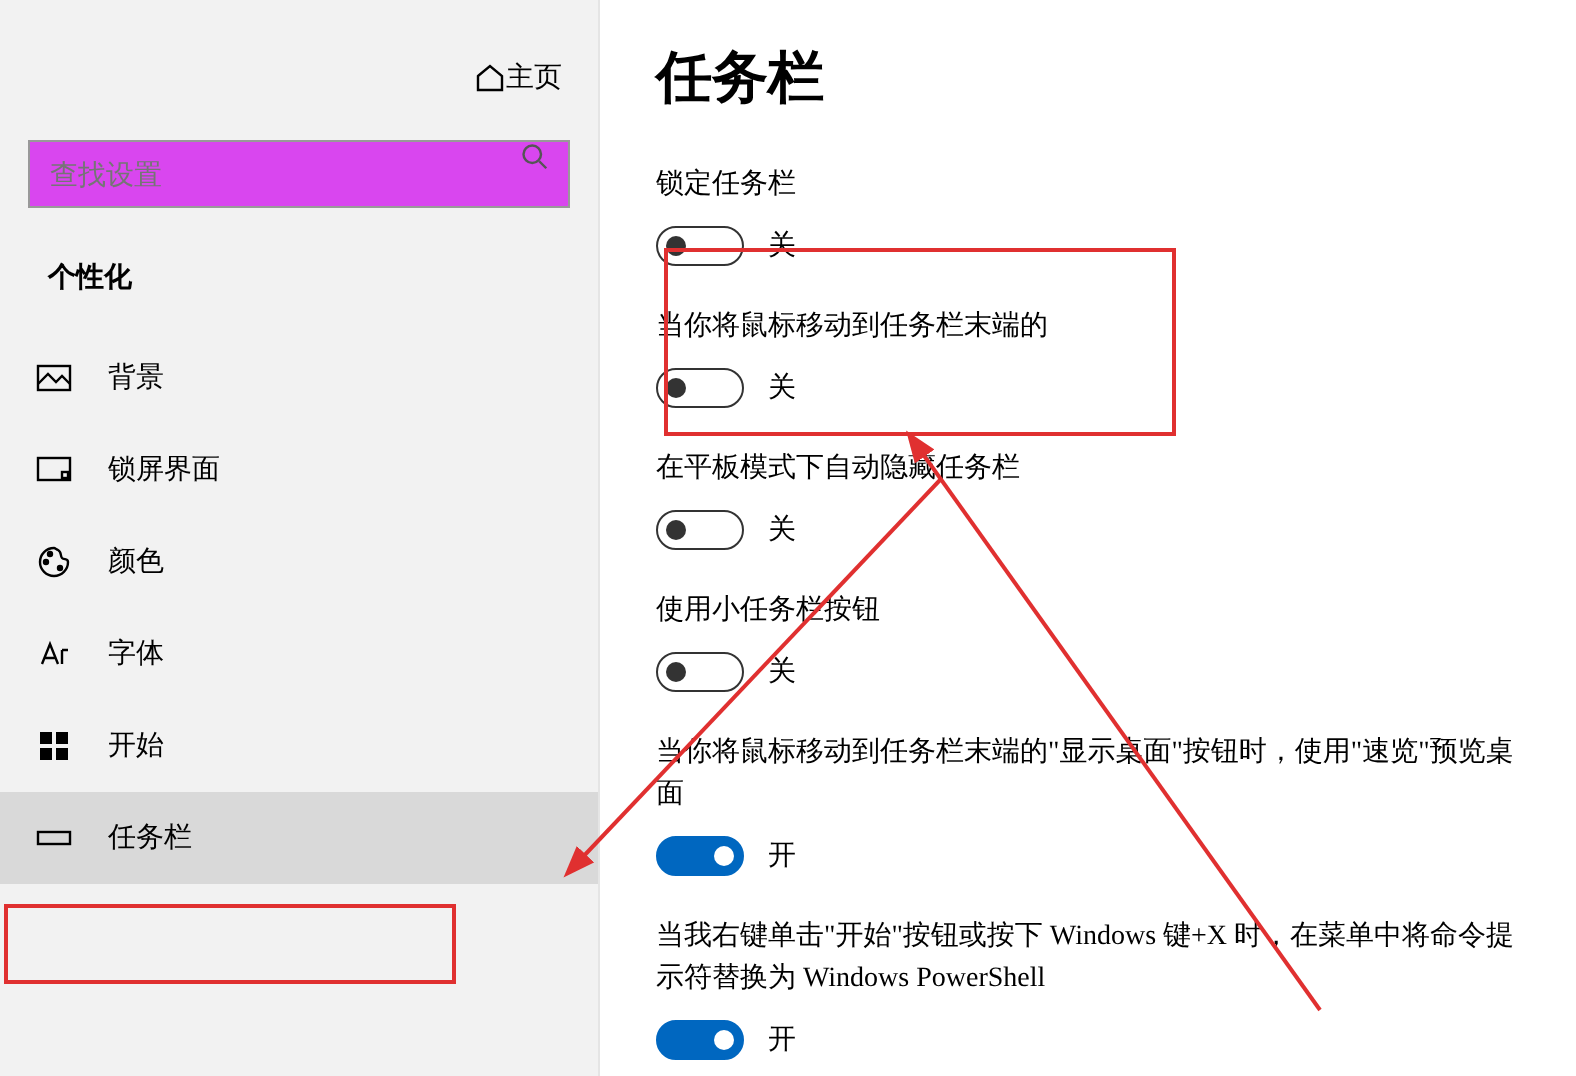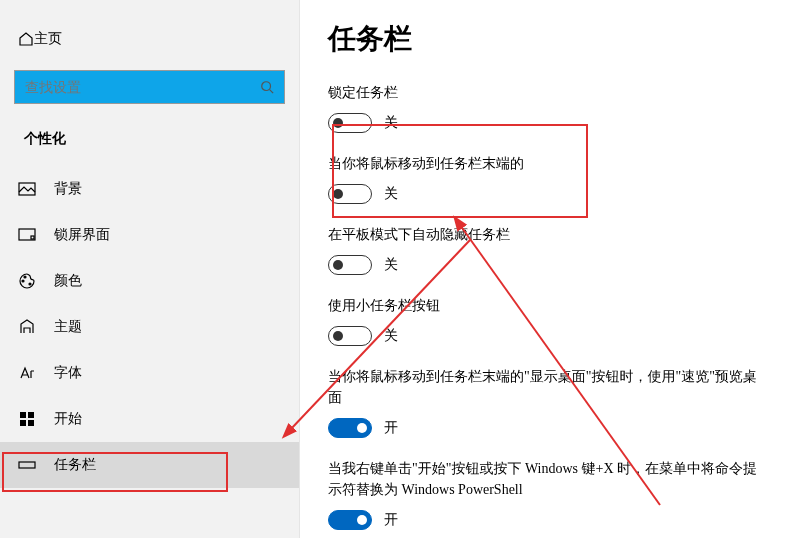--- a/index.html
+++ b/index.html
@@ -18,29 +18,29 @@
       width: 300px;
       background: #f2f2f2;
       padding-top: 20px;
       border-right: 1px solid #e5e5e5;
     }
     .home-row {
       display: flex;
       align-items: center;
       padding: 10px 18px;
       cursor: pointer;
+      justify-content: flex-end;
     }
     .home-row .icon { width: 16px; height: 16px; }
     .search-box {
       margin: 12px 14px 18px 14px;
-      background: #0ea5e9;
+      background: #d946ef;
       border: 1px solid #999;
       height: 34px;
       display: flex;
-      align-items: center;
       padding: 0 10px;
       justify-content: space-between;
     }
     .search-box input {
       border: none;
       outline: none;
       font-size: 14px;
       font-family: inherit;
       flex: 1;
       background: transparent;
@@ -187,29 +187,20 @@
         <svg viewBox="0 0 18 18" fill="none" stroke="#000" stroke-width="1.2">
           <path d="M9 2 A7 7 0 1 0 16 9 C16 7 14 8 13 7 C12 6 13 4 11 3 C10 2.5 9.5 2 9 2 Z"></path>
           <circle cx="5" cy="9" r="1" fill="#000"></circle>
             <circle cx="7" cy="5" r="1" fill="#000"></circle>
             <circle cx="12" cy="12" r="1" fill="#000"></circle>
         </svg>
       </span>
       <span>颜色</span>
     </div>
 
-    <div class="nav-item">
-      <span class="icon">
-        <svg viewBox="0 0 18 18" fill="none" stroke="#000" stroke-width="1.2">
-          <path d="M3 15 L3 6 L9 2 L15 6 L15 15"></path>
-            <path d="M6 15 L6 10 L12 10 L12 15"></path>
-        </svg>
-      </span>
-      <span>主题</span>
-    </div>
 
     <div class="nav-item">
       <span class="icon">
         <svg viewBox="0 0 18 18" fill="none" stroke="#000" stroke-width="1.2">
           <path d="M3 14 L7 4 L11 14 M4.5 11 L9.5 11"></path>
             <path d="M13 14 L13 7 M13 7 L16 7"></path>
         </svg>
       </span>
       <span>字体</span>
     </div>

